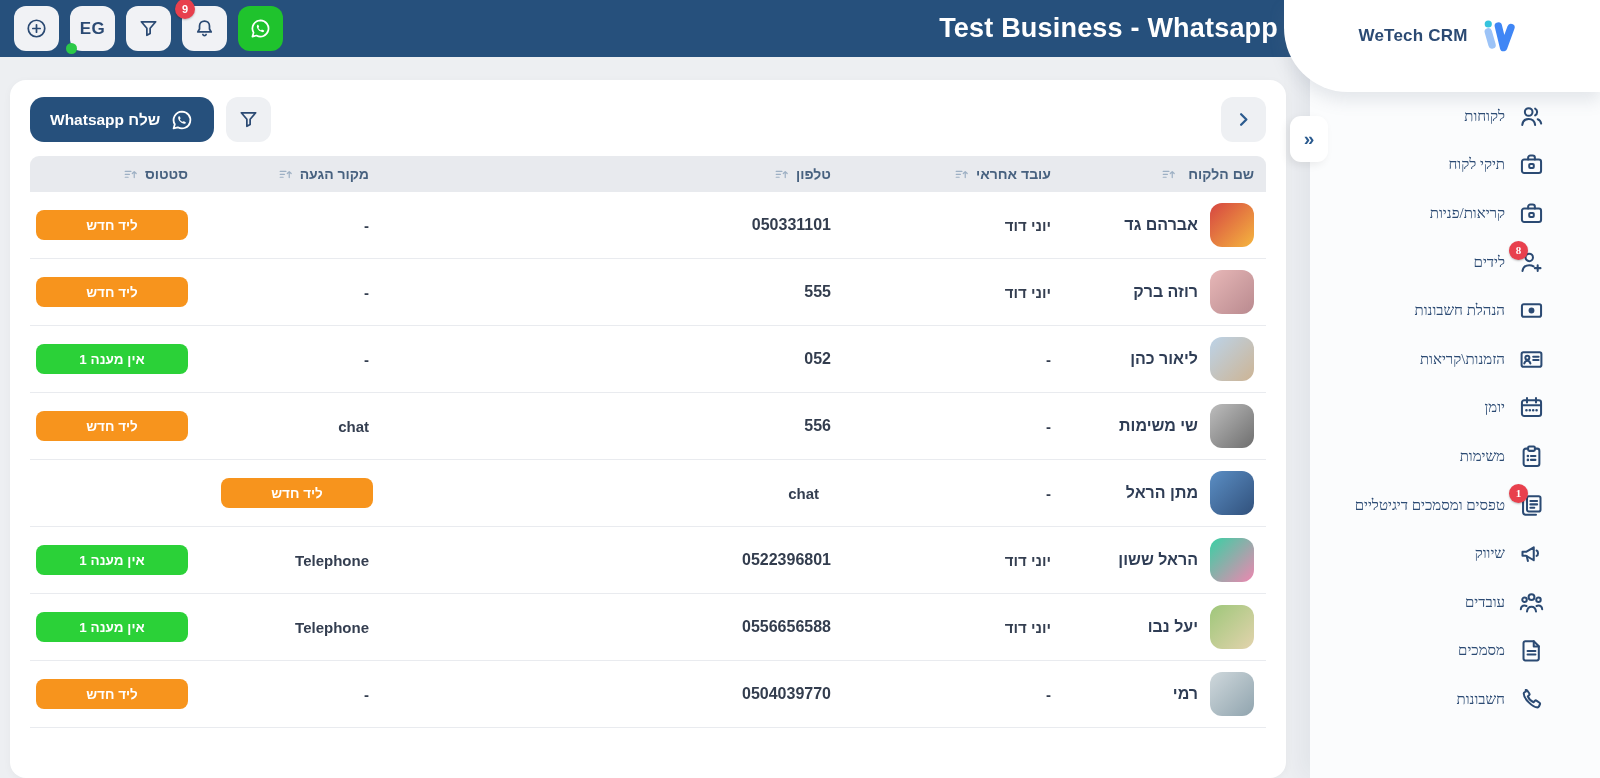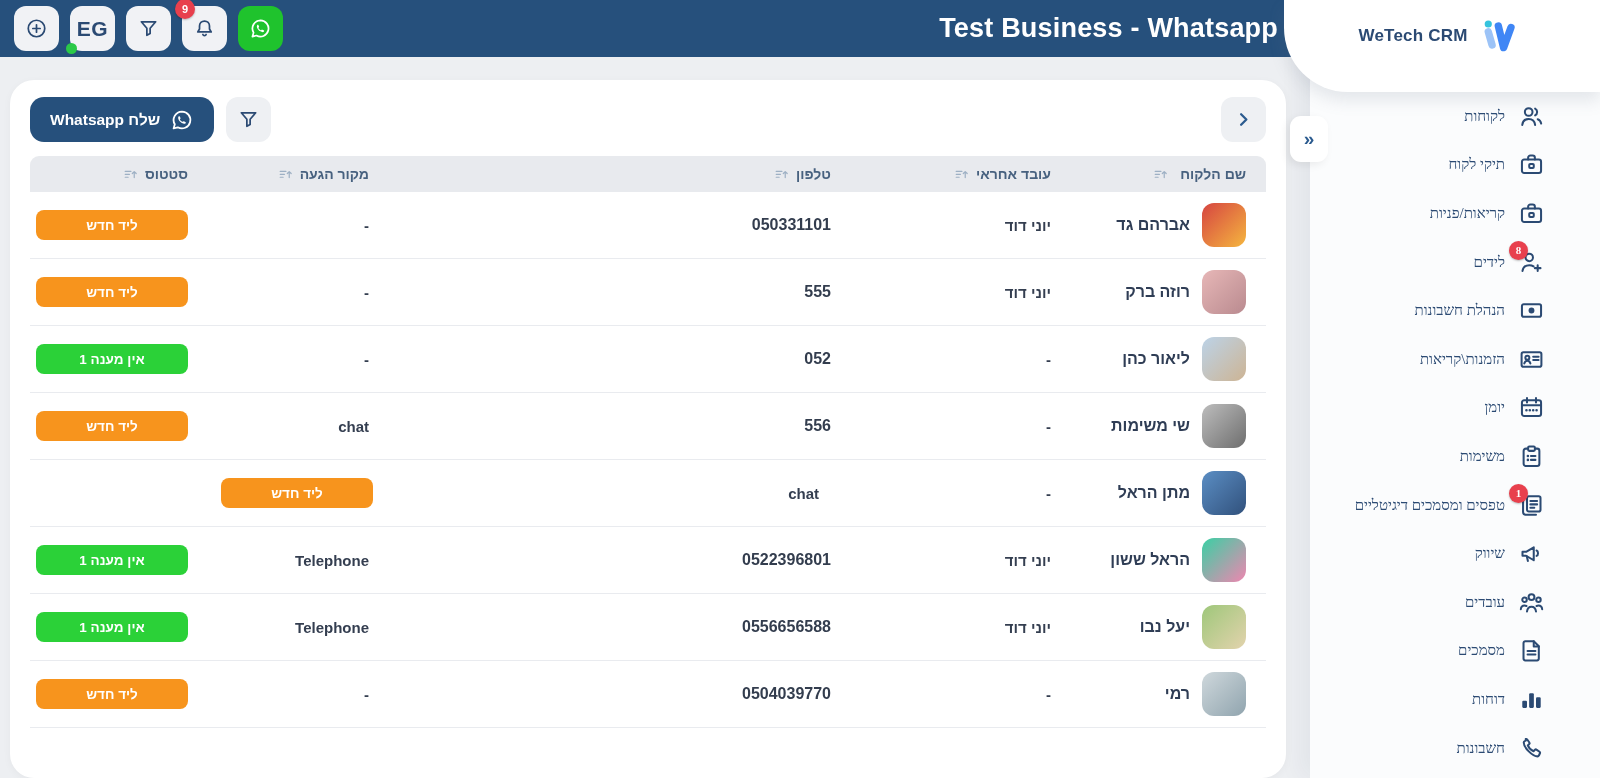--- a/index.html
+++ b/index.html
@@ -13,21 +13,21 @@
 
   
   .topbar{position:absolute; top:0; left:0; width:1310px; height:57px; background:var(--topbar-bg);
           display:flex; align-items:center; padding:0 14px; direction:ltr;}
   .tb-actions{display:flex; gap:11px; align-items:center;}
   .tb-btn{position:relative; width:45px; height:45px; border-radius:12px; border:none; background:#F1F2F5;
           display:flex; align-items:center; justify-content:center; cursor:pointer; color:var(--accent);}
   .tb-btn.tb-whatsapp{background:var(--wa-green); color:#fff;}
   .ic svg{width:23px; height:23px; display:block;}
   .ic svg path,.ic svg circle,.ic svg rect{stroke:currentColor; fill:none; stroke-width:1.8; stroke-linecap:round; stroke-linejoin:round;}
-  .tb-initials{font-weight:bold; font-size:21px; letter-spacing:.5px;}
+  .tb-initials{font-weight:bold; font-size:17px; letter-spacing:.5px;}
   .red-badge{position:absolute; background:var(--badge-red); color:#fff; font-size:11px; font-weight:bold;
              min-width:20px; height:20px; padding:0 4px; border-radius:50%; display:flex; align-items:center; justify-content:center;
              box-shadow:0 1px 2px rgba(0,0,0,.25); z-index:2;}
   .tb-badge{top:-7px; left:-7px;}
   .presence-dot{position:absolute; bottom:-3px; left:-4px; width:11px; height:11px; border-radius:50%; background:var(--presence);}
   .tb-title{margin-left:auto; margin-right:18px; color:#fff; font-size:27px; font-weight:bold; letter-spacing:.2px;}
 
   
   .sidebar{position:absolute; top:0; right:0; width:290px; height:778px; background:#FBFCFD;
            box-shadow:-10px 0 22px rgba(20,40,70,.05); direction:rtl;}
@@ -44,40 +44,40 @@
   .nav-badge{top:-8px; left:-9px; min-width:19px; height:19px;}
   .side-label{font-size:15px; font-weight:500;}
 
   
   .collapse-tab{position:absolute; top:116px; right:272px; width:38px; height:46px; background:#fff;
                 border-radius:11px; box-shadow:-3px 3px 8px rgba(0,0,0,.07); display:flex; align-items:center;
                 justify-content:center; color:#2B5B8F; font-size:19px; font-weight:bold; cursor:pointer; z-index:3;}
 
   
   .card{position:absolute; top:80px; left:10px; width:1276px; height:698px; background:#fff;
-        border-radius:24px; box-shadow:0 2px 8px rgba(0,0,0,.04); direction:rtl;}
+        border-radius:16px; box-shadow:0 2px 8px rgba(0,0,0,.04); direction:rtl;}
   .toolbar{direction:ltr; display:flex; align-items:center; gap:12px; padding:17px 20px 14px 20px;}
   .send-wa-btn{direction:rtl; display:flex; align-items:center; gap:10px; height:45px; padding:0 20px;
                background:var(--topbar-bg); color:#fff; border:none; border-radius:14px; cursor:pointer;
                font-family:inherit; font-size:15.5px; font-weight:bold;}
   .send-wa-btn .ic svg{width:24px; height:24px;}
   .sq-btn{width:45px; height:45px; border:none; border-radius:12px; background:#EEF0F3; color:var(--accent);
           display:flex; align-items:center; justify-content:center; cursor:pointer;}
   .chevron-btn{margin-left:auto; color:#2B5B8F;}
 
   .table{margin:0 20px; direction:rtl;}
   .thead,.tr{display:grid; grid-template-columns:215px 220px 450px 185px 165px;}
   .thead{background:#E8EAEE; border-radius:9px 9px 0 0; height:36px;}
   .th{display:flex; align-items:center; justify-content:flex-start; gap:7px; color:#47617F; font-size:14px;
       font-weight:bold; cursor:pointer;}
   .sort-icon svg{width:15px; height:13px; display:block;}
   .sort-icon svg path{stroke:#9DB0C4; fill:none; stroke-width:1.5; stroke-linecap:round; stroke-linejoin:round;}
   .tr{height:67px; border-bottom:1px solid #E9EBEF; background:#fff; cursor:pointer;}
   .td{display:flex; align-items:center; justify-content:flex-start;}
-  .col-name{padding-right:20px; gap:12px;}
+  .col-name{padding-right:12px; gap:12px;}
   .col-source{padding-right:12px;}
   .col-status{padding-right:8px;}
   .avatar{width:44px; height:44px; border-radius:12px; flex:0 0 auto;}
   .cust-name{font-size:16px; font-weight:600; color:#2F3D55;}
   .emp-val,.src-val{font-size:15px; font-weight:600; color:#343E50;}
   .phone-val{font-size:16px; font-weight:600; color:#333D4E; direction:ltr;}
   .status-badge{min-width:152px; height:30px; border-radius:8px; color:#fff; font-size:13.5px; font-weight:bold;
                 display:flex; align-items:center; justify-content:center; padding:0 10px;}
 </style>
 </head>
@@ -234,28 +234,20 @@
               </svg></span></span>
           <span class="side-label">עובדים</span>
         </div>
         <div class="side-item">
           <span class="icon-wrap"><span class="ic side-icon"><svg viewBox="0 0 24 24">
                 <path d="M6.5 3.8H14l4.5 4.5v10.9a1.6 1.6 0 0 1-1.6 1.6H6.5a1.6 1.6 0 0 1-1.6-1.6V5.4a1.6 1.6 0 0 1 1.6-1.6z"></path>
                 <path d="M14 3.8v4.7h4.5"></path>
                 <path d="M8.5 12.5h7M8.5 15.5h7"></path>
               </svg></span></span>
           <span class="side-label">מסמכים</span>
-        </div>
-        <div class="side-item">
-          <span class="icon-wrap"><span class="ic side-icon"><svg viewBox="0 0 24 24">
-                <rect x="3.8" y="13" width="4.2" height="6.5" rx="1" style="fill:currentColor;stroke:none"></rect>
-                <rect x="9.9" y="6.5" width="4.2" height="13" rx="1" style="fill:currentColor;stroke:none"></rect>
-                <rect x="16" y="10" width="4.2" height="9.5" rx="1" style="fill:currentColor;stroke:none"></rect>
-              </svg></span></span>
-          <span class="side-label">דוחות</span>
         </div>
         <div class="side-item">
           <span class="icon-wrap"><span class="ic side-icon"><svg viewBox="0 0 24 24">
                 <path d="M6.9 3.6c.5-.2 1 0 1.3.4l1.9 2.7c.3.4.2 1-.1 1.3l-1.3 1.3c.8 2 3.1 4.3 5.1 5.1l1.3-1.3c.4-.4.9-.4 1.3-.1l2.7 1.9c.4.3.6.9.4 1.3l-.9 2c-.2.5-.7.8-1.2.8-4.5 0-12.3-7.8-12.3-12.4 0-.5.3-1 .8-1.2l1-.4z"></path>
               </svg></span></span>
           <span class="side-label">חשבונות</span>
         </div>
       </nav>
   </aside>
 

